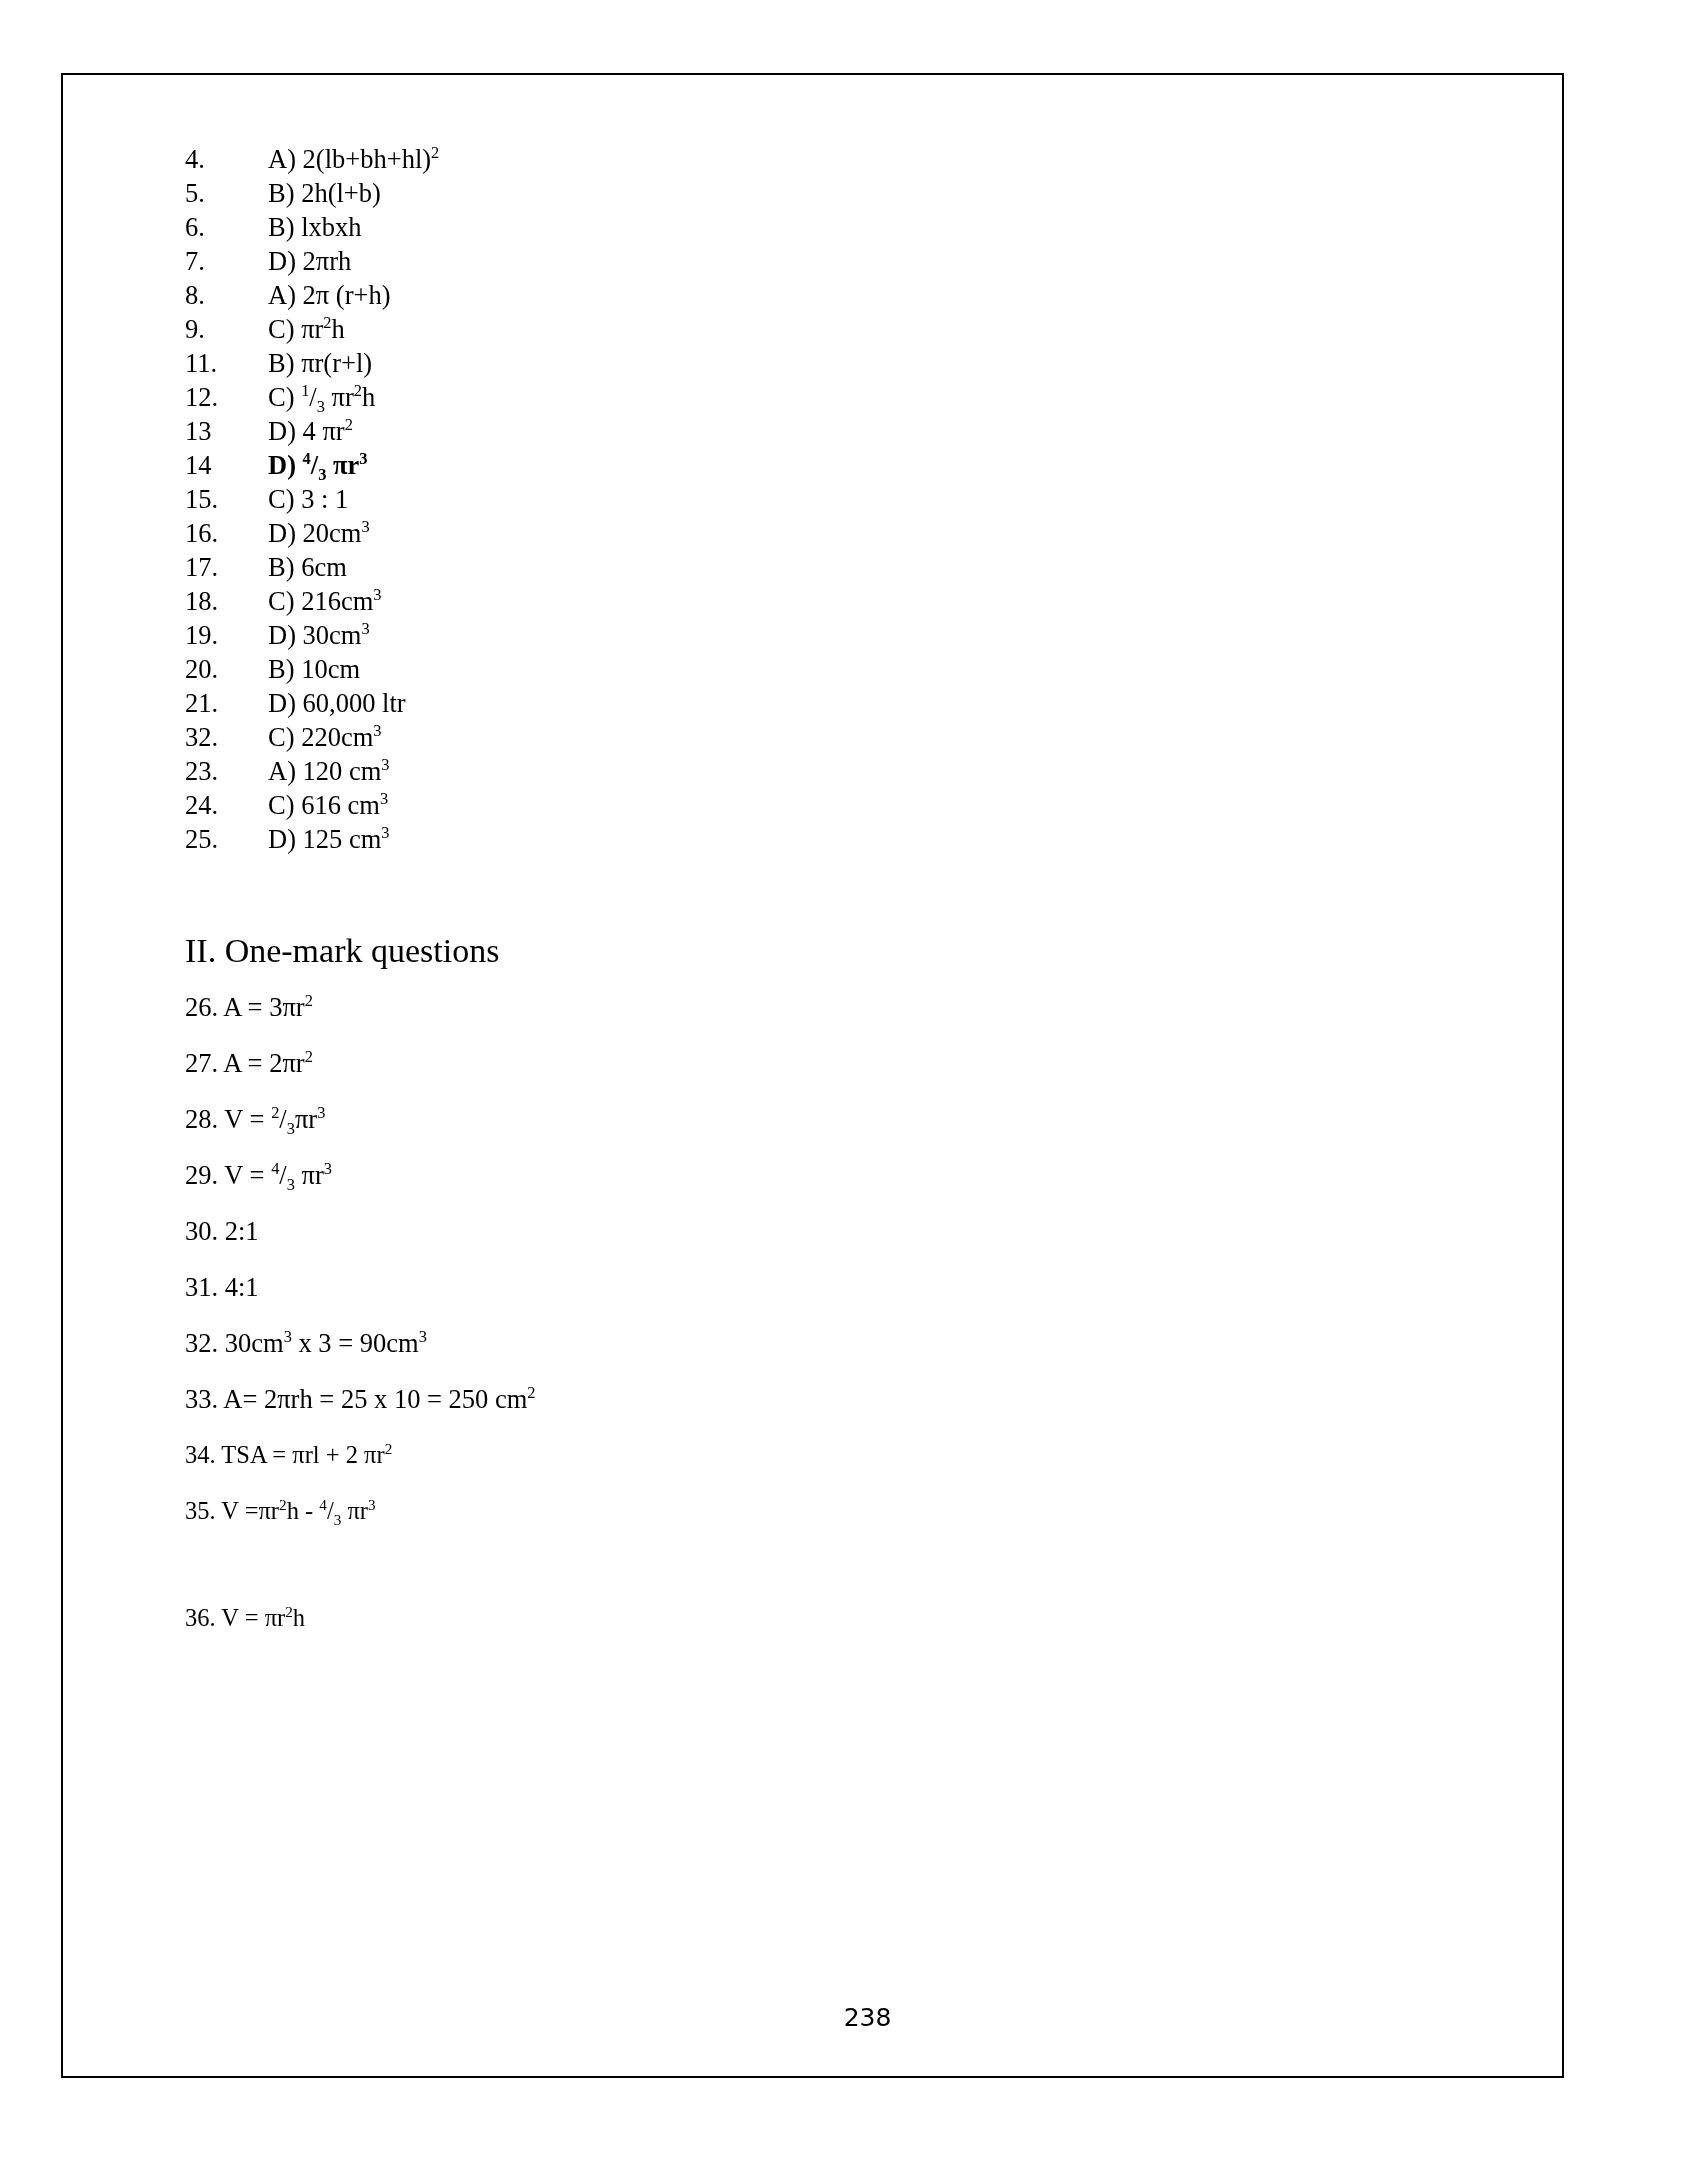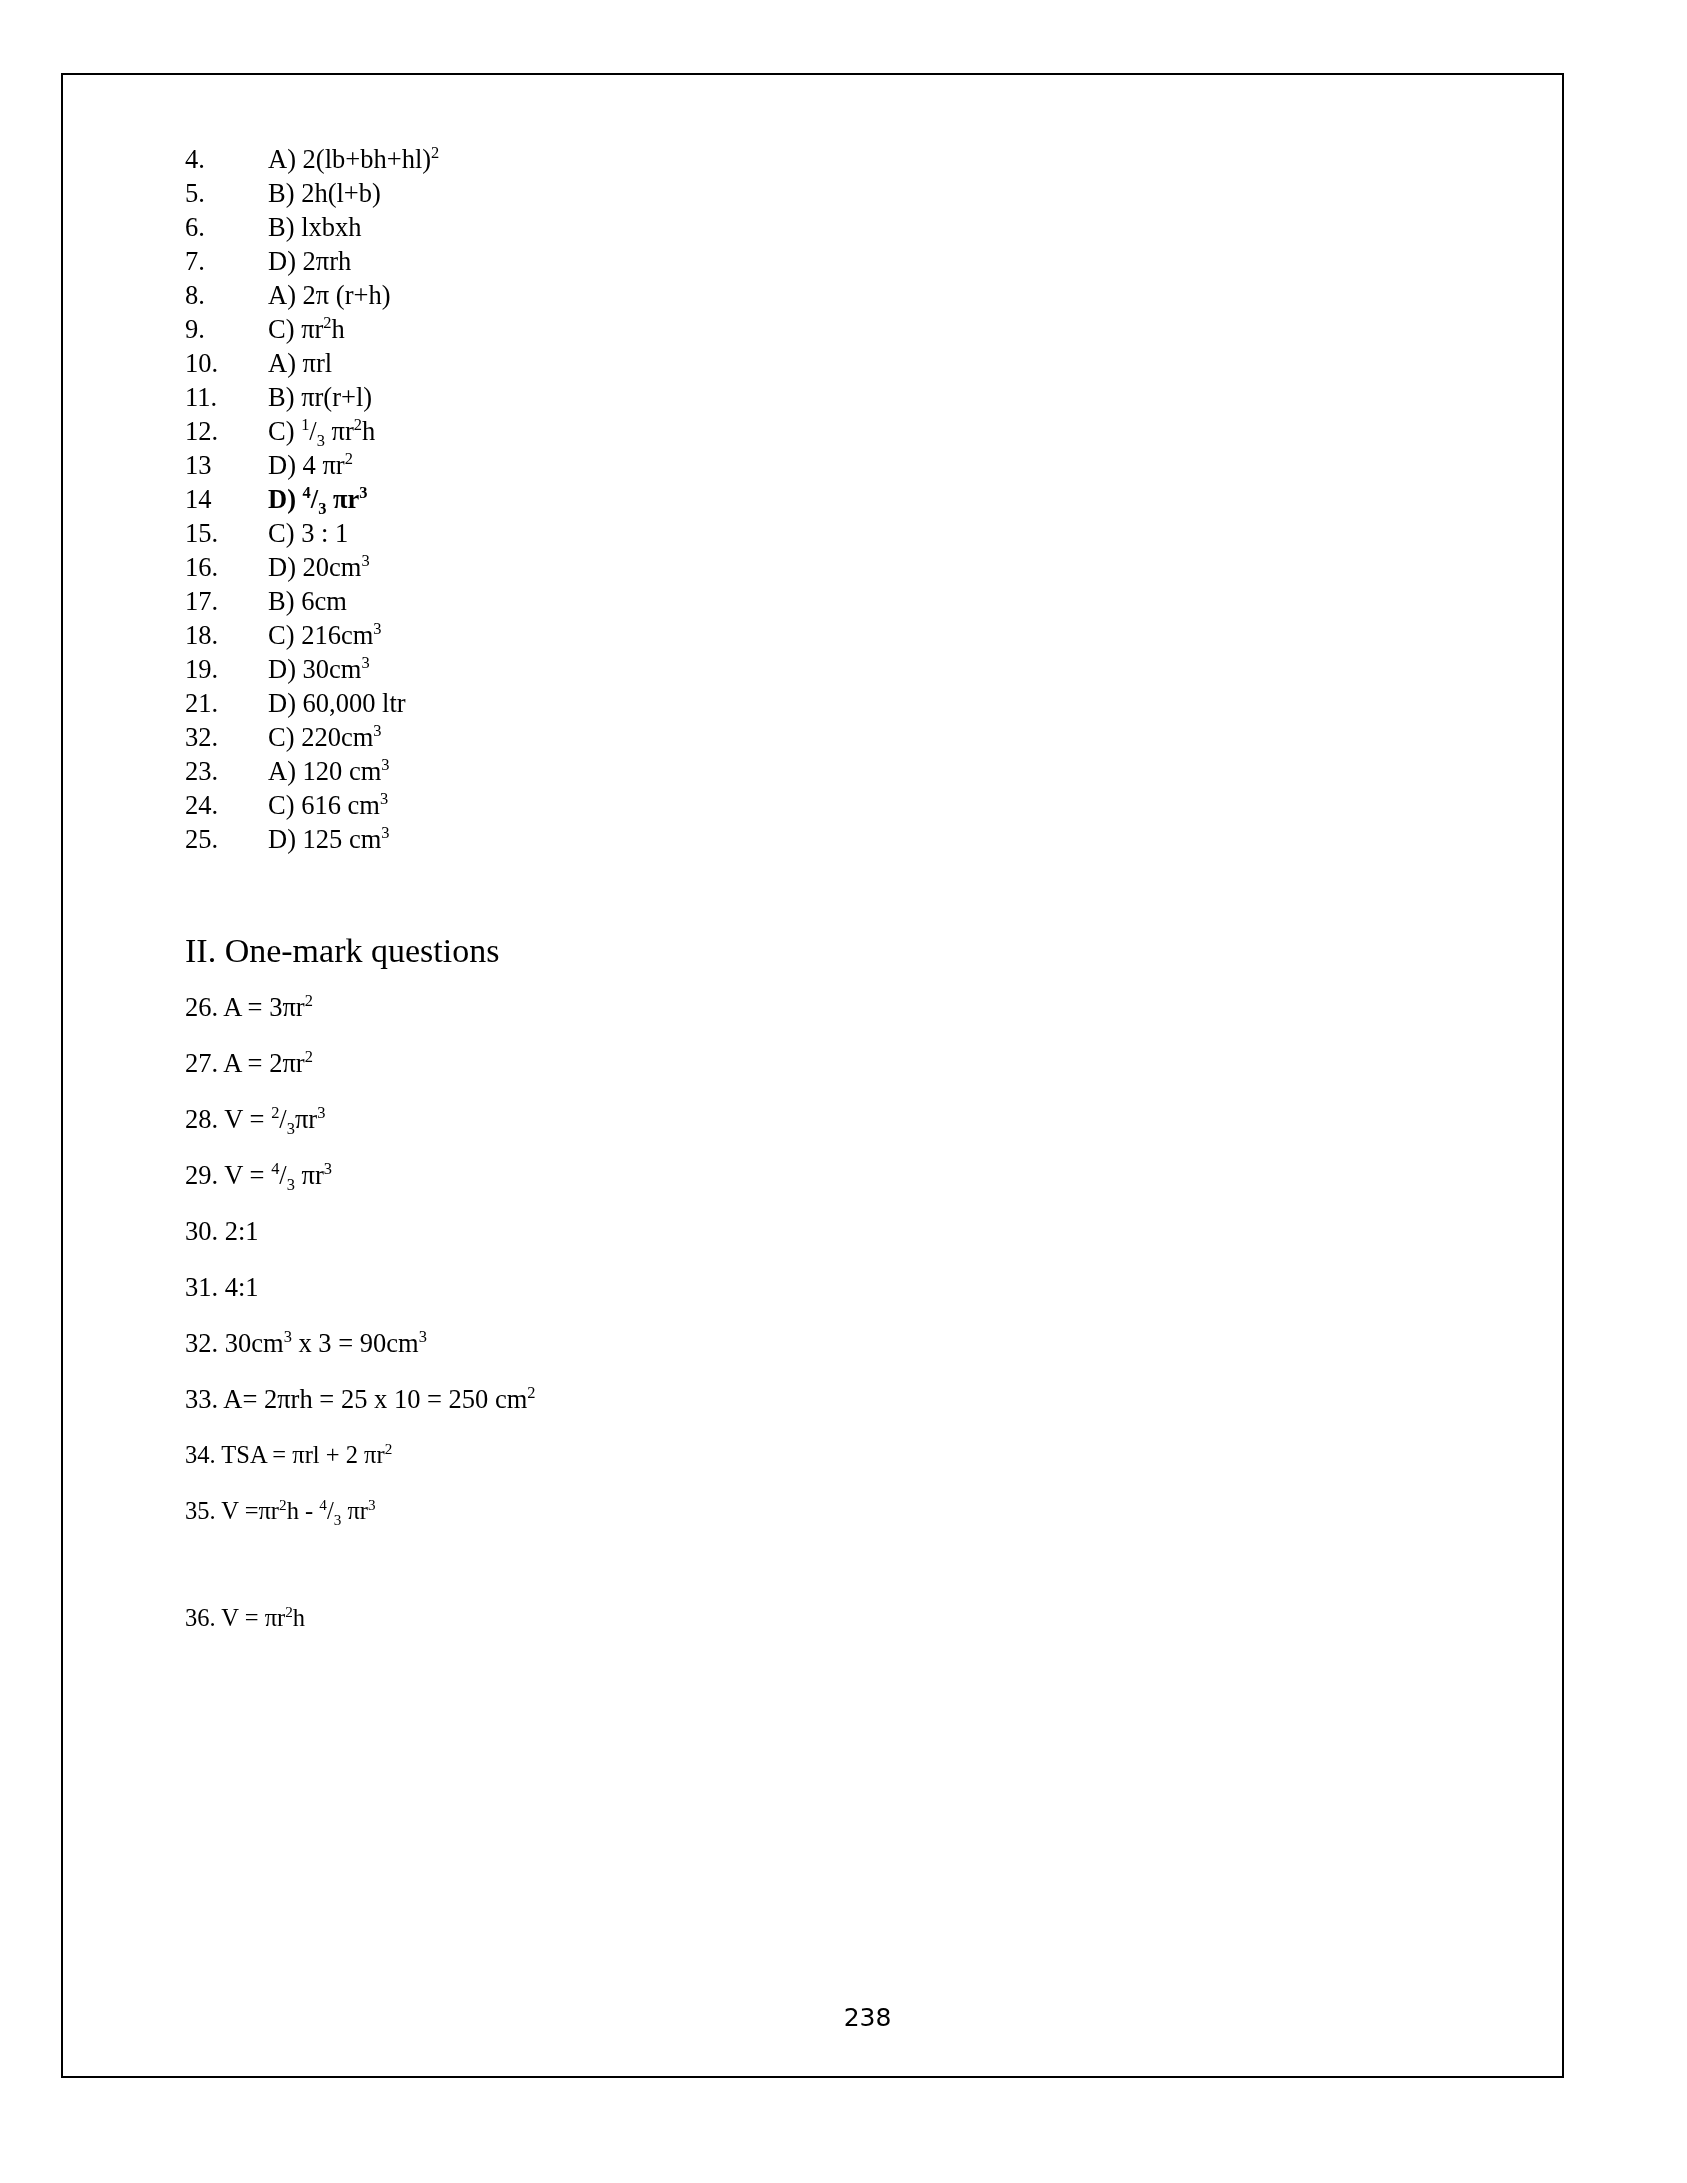--- a/index.html
+++ b/index.html
@@ -138,24 +138,20 @@
         </li>
         <li class="mcq-row">
           <span class="mcq-num">8.</span>
           <span class="mcq-ans">A) 2π (r+h)</span>
         </li>
         <li class="mcq-row">
           <span class="mcq-num">9.</span>
           <span class="mcq-ans">C) πr<sup>2</sup>h</span>
         </li>
         <li class="mcq-row">
-          <span class="mcq-num">10.</span>
-          <span class="mcq-ans">A) πrl</span>
-        </li>
-        <li class="mcq-row">
           <span class="mcq-num">11.</span>
           <span class="mcq-ans">B) πr(r+l)</span>
         </li>
         <li class="mcq-row">
           <span class="mcq-num">12.</span>
           <span class="mcq-ans">C) <span class="frac"><sup>1</sup>/<sub>3</sub></span> πr<sup>2</sup>h</span>
         </li>
         <li class="mcq-row">
           <span class="mcq-num">13</span>
           <span class="mcq-ans">D) 4 πr<sup>2</sup></span>
@@ -176,20 +172,24 @@
           <span class="mcq-num">17.</span>
           <span class="mcq-ans">B) 6cm</span>
         </li>
         <li class="mcq-row">
           <span class="mcq-num">18.</span>
           <span class="mcq-ans">C) 216cm<sup>3</sup></span>
         </li>
         <li class="mcq-row">
           <span class="mcq-num">19.</span>
           <span class="mcq-ans">D) 30cm<sup>3</sup></span>
+        </li>
+        <li class="mcq-row">
+          <span class="mcq-num">20.</span>
+          <span class="mcq-ans">B) 10cm</span>
         </li>
         <li class="mcq-row">
           <span class="mcq-num">21.</span>
           <span class="mcq-ans">D) 60,000 ltr</span>
         </li>
         <li class="mcq-row">
           <span class="mcq-num">32.</span>
           <span class="mcq-ans">C) 220cm<sup>3</sup></span>
         </li>
         <li class="mcq-row">

